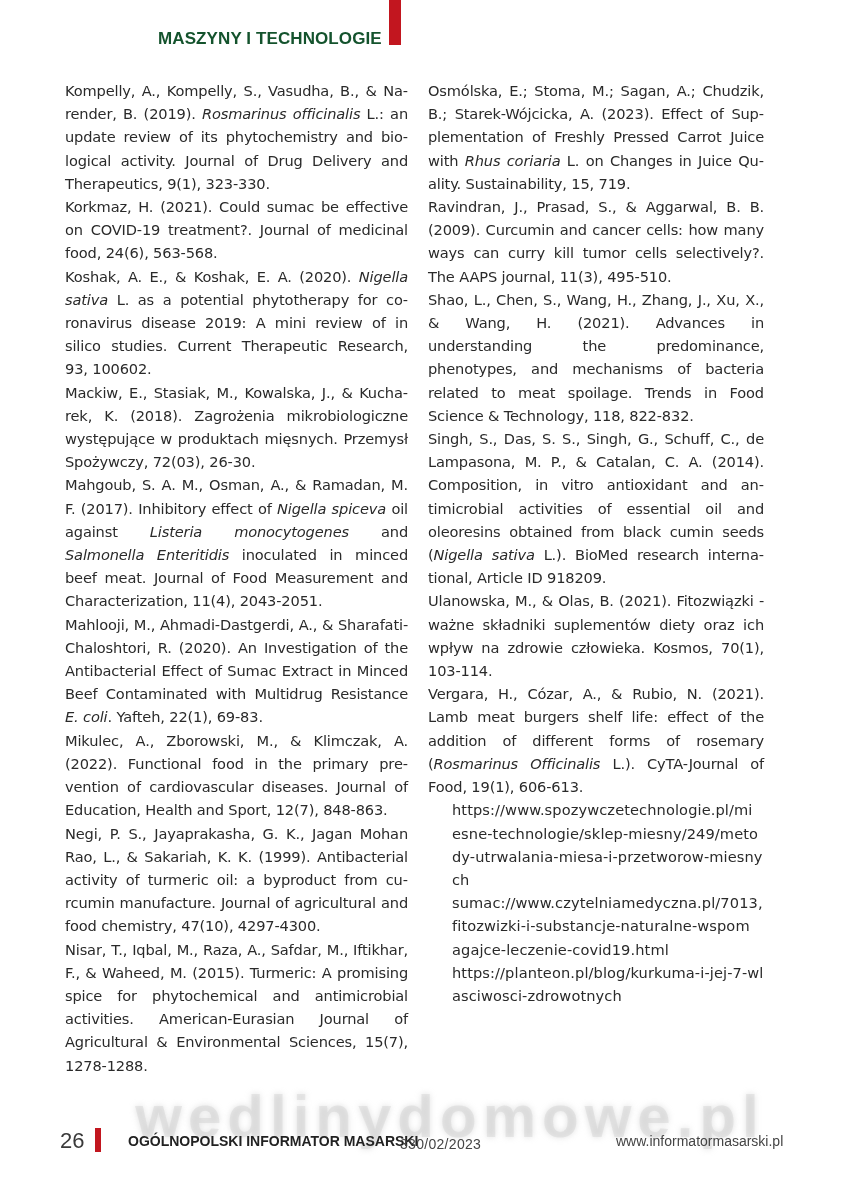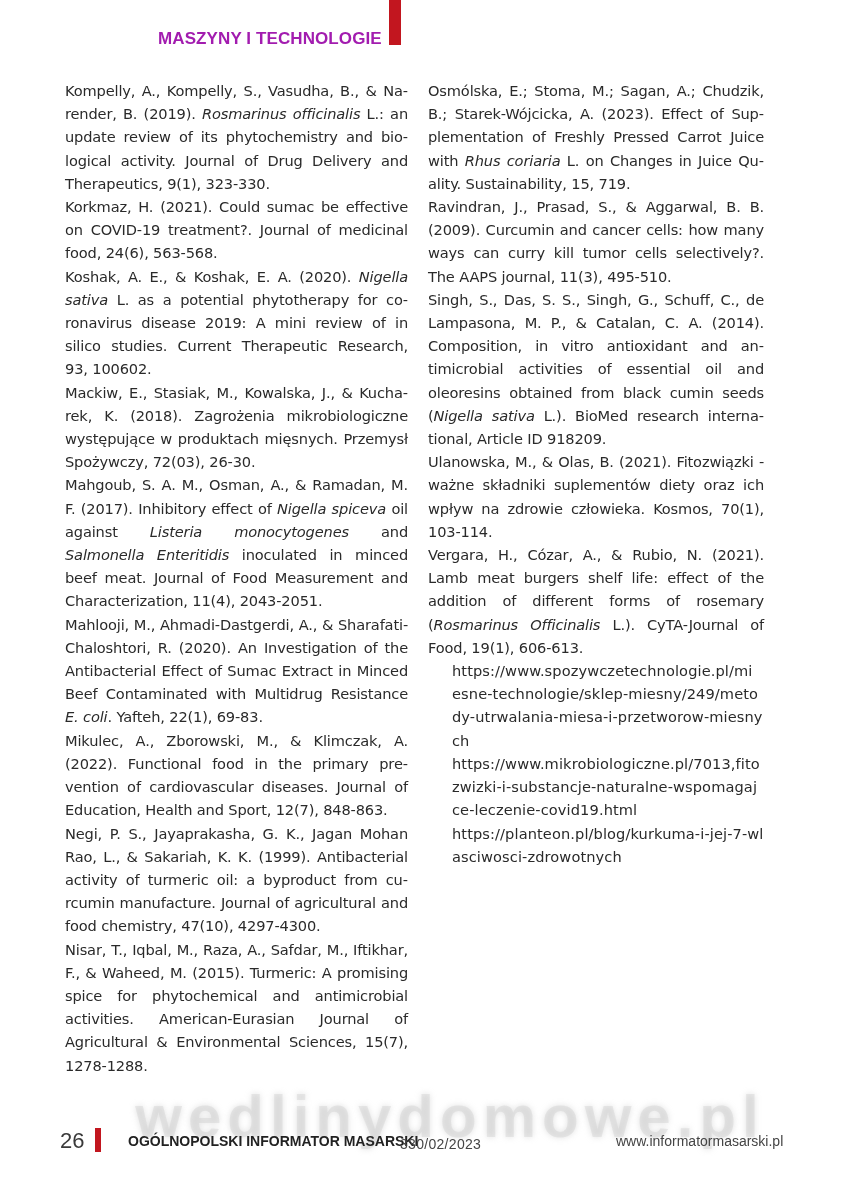--- a/index.html
+++ b/index.html
@@ -3,21 +3,21 @@
 <meta charset="utf-8">
 <style>
   html, body { margin: 0; padding: 0; }
   body {
     width: 843px; height: 1200px; background: #ffffff; position: relative; overflow: hidden;
     font-family: "DejaVu Sans", sans-serif; color: #2a2a2a;
   }
   .section-title {
     position: absolute; left: 158px; top: 29px;
     font-family: "Liberation Sans", sans-serif; font-weight: bold; font-size: 17px;
-    color: #a21caf; letter-spacing: 0.1px; white-space: nowrap;
+    color: #14532d; letter-spacing: 0.1px; white-space: nowrap;
   }
   .header-bar {
     position: absolute; left: 389px; top: 0; width: 12px; height: 45px; background: #c2161f;
   }
   .col {
     position: absolute; top: 79px; width: 343px;
     font-size: 14.6px; line-height: 23.2px; text-align: justify; hyphens: manual;
     letter-spacing: -0.15px;
   }
   .col-left { left: 65px; }
@@ -67,25 +67,26 @@
     <p class="ref"><span>Mackiw, E., Stasiak, M., Kowalska, J., &amp; Kucha­rek, K. (2018). Zagrożenia mikrobiologiczne występujące w produktach mięsnych. Prze­mysł Spożywczy, 72(03), 26-30.</span></p>
     <p class="ref"><span>Mahgoub, S. A. M., Osman, A., &amp; Ramadan, M. F. (2017). Inhibitory effect of </span><i>Nigella spice­va</i><span> oil against </span><i>Listeria monocytogenes</i><span> and </span><i>Salmonella Enteritidis</i><span> inoculated in minced beef meat. Journal of Food Measurement and Characterization, 11(4), 2043-2051.</span></p>
     <p class="ref"><span>Mahlooji, M., Ahmadi-Dastgerdi, A., &amp; Shara­fati-Chaloshtori, R. (2020). An Investigation of the Antibacterial Effect of Sumac Extract in Minced Beef Contaminated with Multidrug Resistance </span><i>E. coli</i><span>. Yafteh, 22(1), 69-83.</span></p>
     <p class="ref"><span>Mikulec, A., Zborowski, M., &amp; Klimczak, A. (2022). Functional food in the primary pre­vention of cardiovascular diseases. Journal of Education, Health and Sport, 12(7), 848-863.</span></p>
     <p class="ref"><span>Negi, P. S., Jayaprakasha, G. K., Jagan Mohan Rao, L., &amp; Sakariah, K. K. (1999). Antibacterial activity of turmeric oil: a byproduct from cu­rcumin manufacture. Journal of agricultural and food chemistry, 47(10), 4297-4300.</span></p>
     <p class="ref"><span>Nisar, T., Iqbal, M., Raza, A., Safdar, M., Iftikhar, F., &amp; Waheed, M. (2015). Turmeric: A promi­sing spice for phytochemical and antimicro­bial activities. American-Eurasian Journal of Agricultural &amp; Environmental Sciences, 15(7), 1278-1288.</span></p>
   </div>
 <div class="col col-right" id="col-right">
     <p class="ref"><span>Osmólska, E.; Stoma, M.; Sagan, A.; Chudzik, B.; Starek-Wójcicka, A. (2023). Effect of Sup­plementation of Freshly Pressed Carrot Juice with </span><i>Rhus coriaria</i><span> L. on Changes in Juice Qu­ality. Sustainability, 15, 719.</span></p>
     <p class="ref"><span>Ravindran, J., Prasad, S., &amp; Aggarwal, B. B. (2009). Curcumin and cancer cells: how many ways can curry kill tumor cells selectively?. The AAPS journal, 11(3), 495-510.</span></p>
+    <p class="ref"><span>Shao, L., Chen, S., Wang, H., Zhang, J., Xu, X., &amp; Wang, H. (2021). Advances in understanding the predominance, phenotypes, and mecha­nisms of bacteria related to meat spoilage. Trends in Food Science &amp; Technology, 118, 822-832.</span></p>
     <p class="ref"><span>Singh, S., Das, S. S., Singh, G., Schuff, C., de Lampasona, M. P., &amp; Catalan, C. A. (2014). Composition, in vitro antioxidant and an­timicrobial activities of essential oil and oleoresins obtained from black cumin seeds (</span><i>Nigella sativa</i><span> L.). BioMed research interna­tional, Article ID 918209.</span></p>
     <p class="ref"><span>Ulanowska, M., &amp; Olas, B. (2021). Fitozwiązki - ważne składniki suplementów diety oraz ich wpływ na zdrowie człowieka. Kosmos, 70(1), 103-114.</span></p>
     <p class="ref"><span>Vergara, H., Cózar, A., &amp; Rubio, N. (2021). Lamb meat burgers shelf life: effect of the addition of different forms of rosemary (</span><i>Rosmarinus Officinalis</i><span> L.). CyTA-Journal of Food, 19(1), 606-613.</span></p>
     <p class="ref url">https://www.spozywczetechnologie.pl/mie­sne-technologie/sklep-miesny/249/metody­-utrwalania-miesa-i-przetworow-miesnych</p>
-    <p class="ref url">https://www.mikrobiologiczne.pl/7013,fi­tozwizki-i-substancje-naturalne-wspoma­gajce-leczenie-covid19.html</p>
+    <p class="ref url">sumac://www.czytelniamedyczna.pl/7013,fi­tozwizki-i-substancje-naturalne-wspoma­gajce-leczenie-covid19.html</p>
     <p class="ref url">https://planteon.pl/blog/kurkuma-i-jej­-7-wlasciwosci-zdrowotnych</p>
   </div>
 
 <div class="watermark">wedlinydomowe.pl</div>
 
 <div class="footer">
   <span class="page-num">26</span>
   <span class="footer-bar"></span>
   <span class="pub-name">OGÓLNOPOLSKI INFORMATOR MASARSKI</span>
   <span class="issue">330/02/2023</span>

